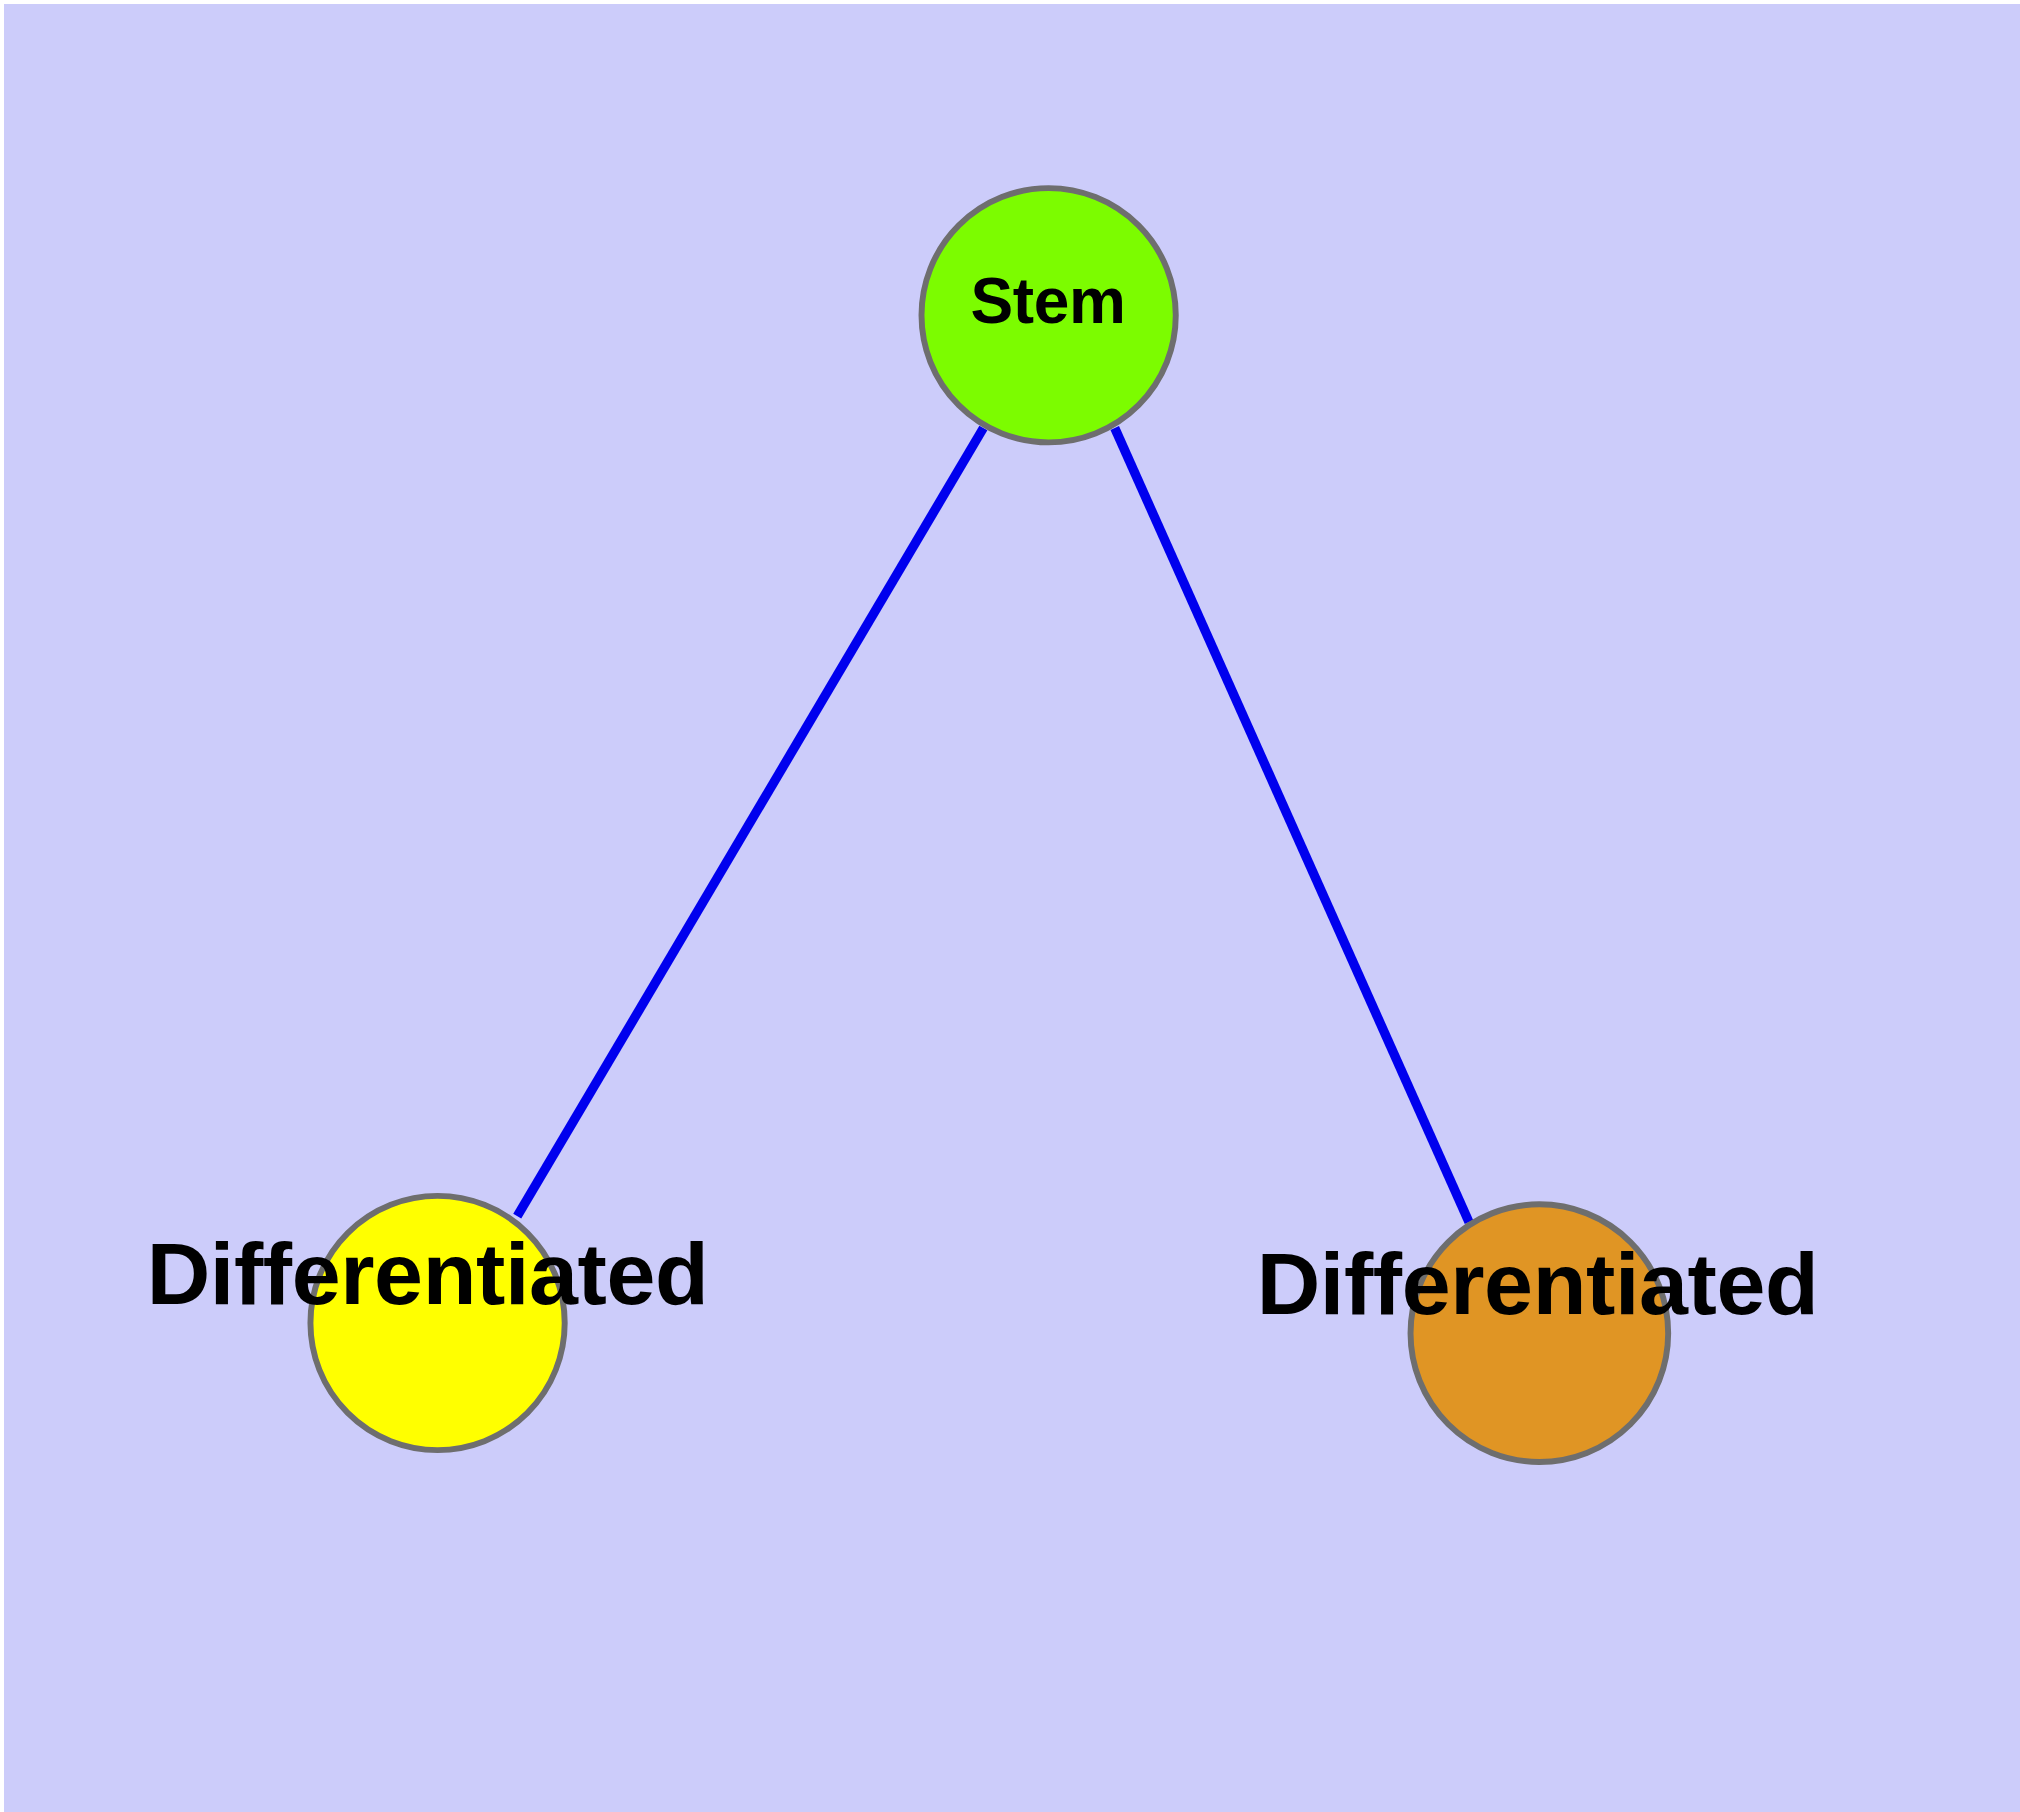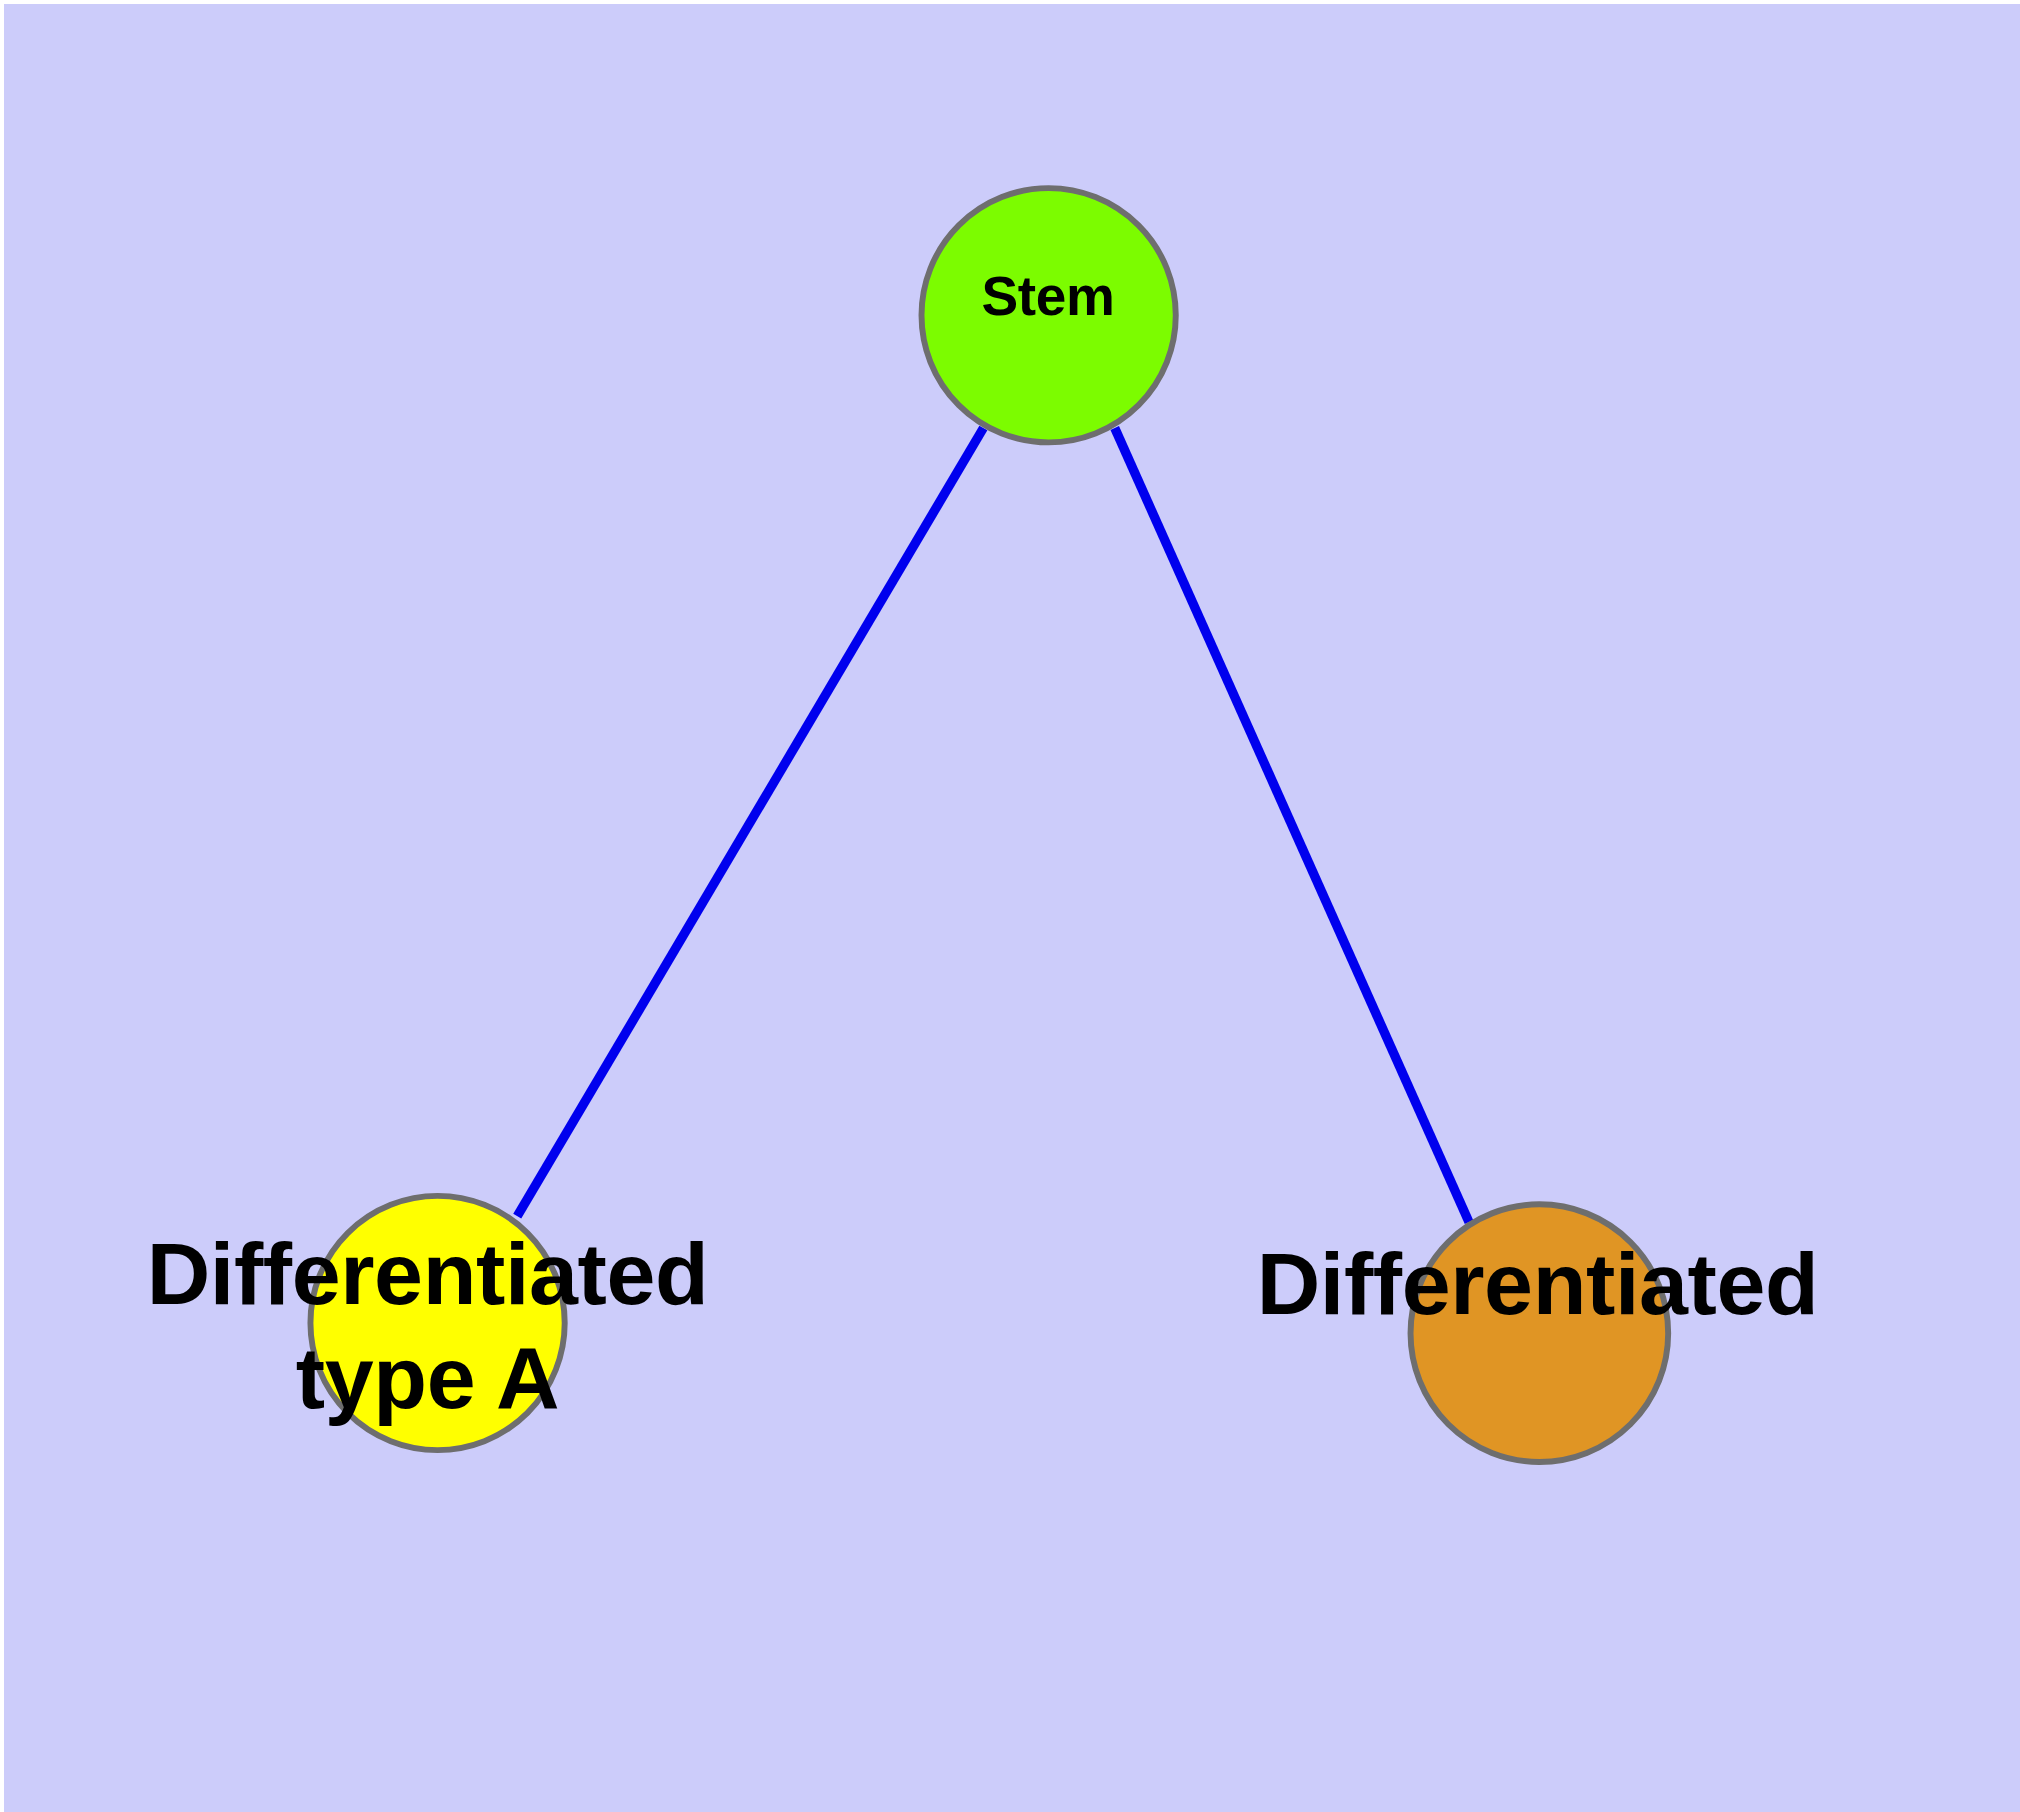--- a/index.html
+++ b/index.html
@@ -34,21 +34,21 @@
     position: absolute;
     text-align: center;
     color: #000000;
     font-weight: bold;
     line-height: 1.18;
     white-space: pre;
     pointer-events: none;
     letter-spacing: -0.4px;
   }
   #label-stem {
-    font-size: 55px;
+    font-size: 64px;
     left: 709px;
     top: 264px;
     width: 678px;
   }
   #label-typea {
     font-size: 88px;
     left: 97px;
     top: 1222px;
     width: 661px;
   }
@@ -73,18 +73,18 @@
     </g>
     <g>
       <circle cx="516" cy="1561" r="150" fill="#ffff00" stroke="#6e6e6e" stroke-width="7"></circle>
       <circle cx="1816" cy="1573" r="152" fill="#e09524" stroke="#6e6e6e" stroke-width="7"></circle>
       <circle cx="1237" cy="372" r="150" fill="#7cfc00" stroke="#6e6e6e" stroke-width="7"></circle>
     </g>
   </svg>
 
   <div class="node-label" id="label-stem">Stem</div>
 
-  <div class="node-label" id="label-typea"><span>Differentiated</span><br><span>type A</span></div>
+  <div class="node-label" id="label-typea"><span>Differentiated</span><br></div>
 
   <div class="node-label" id="label-typeb"><span>Differentiated</span><br></div>
 
 </div>
 
 
 </body></html>

